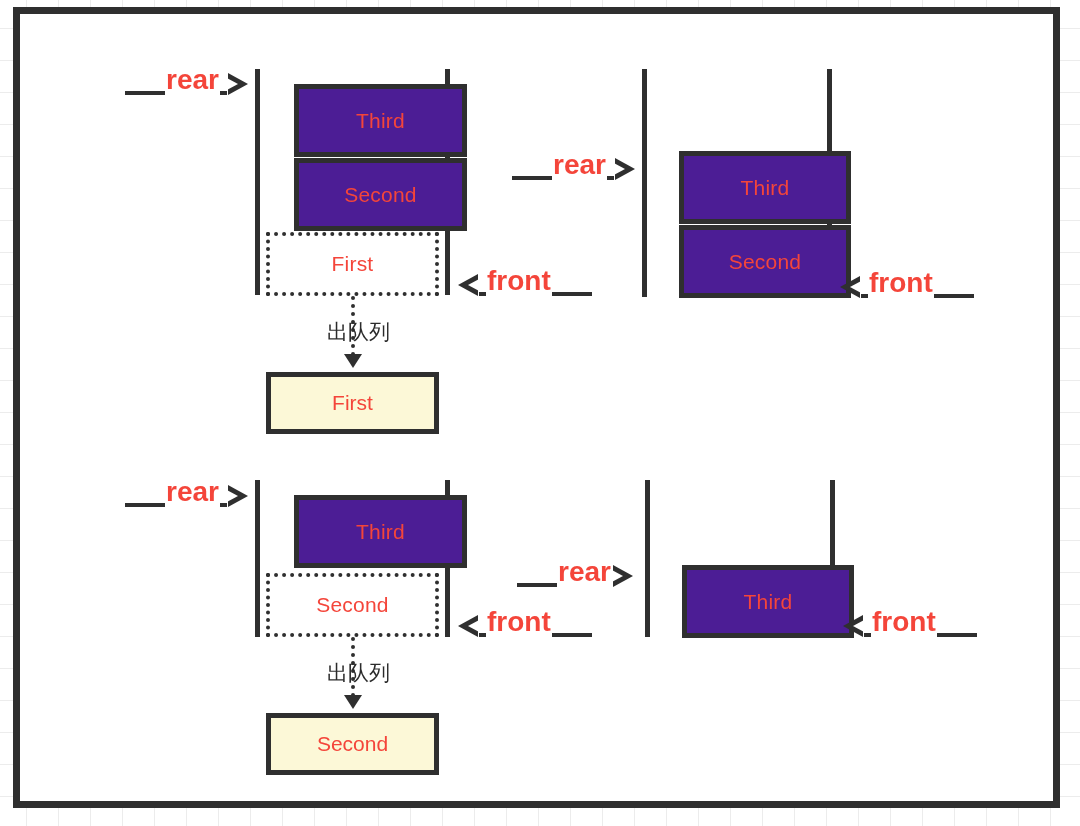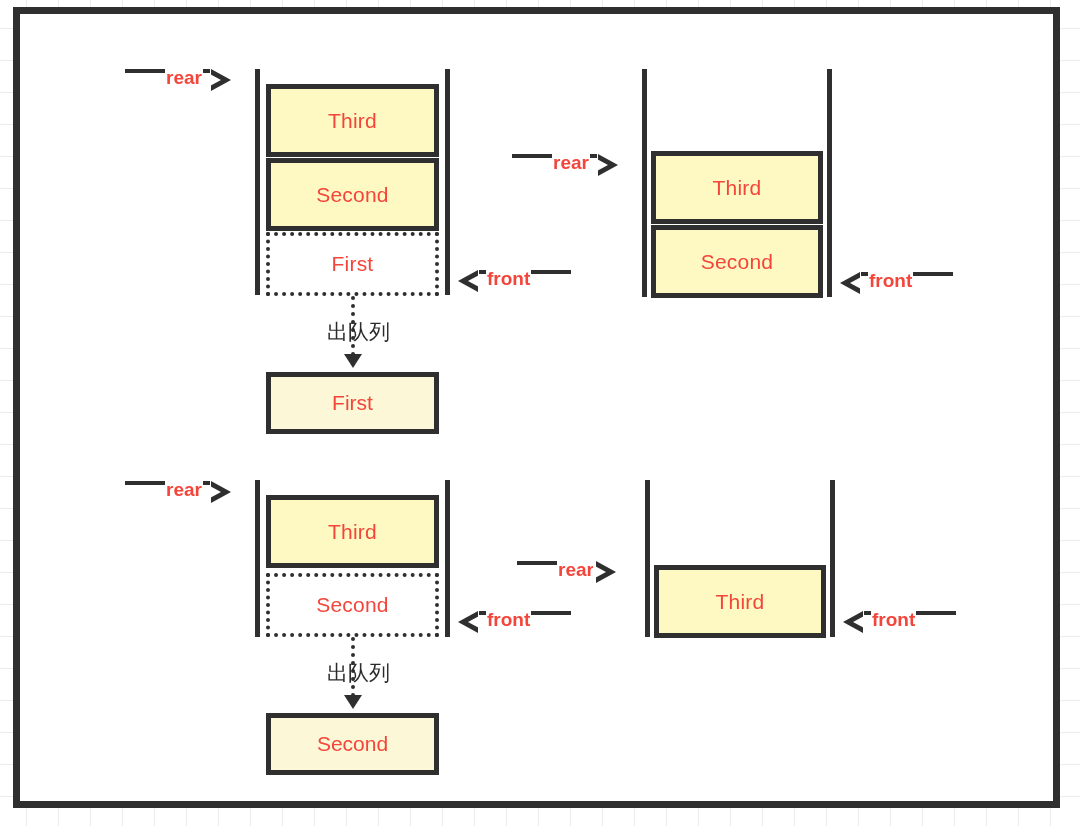--- a/index.html
+++ b/index.html
@@ -45,22 +45,23 @@
     position: absolute;
     box-sizing: border-box;
     display: flex;
     align-items: center;
     justify-content: center;
     color: #f4453a;
     font-size: 21px;
     letter-spacing: .2px;
   }
   .cell.solid {
-    background: #fef9c3;
+    background: #4c1d95;
     border: 5px solid #2f2f2f;
+    margin-left: 28px;
   }
   .cell.ghost {
     background: transparent;
     border: 4px dotted #2f2f2f;
   }
 
   
   .popbox {
     position: absolute;
     box-sizing: border-box;
@@ -70,24 +71,24 @@
     align-items: center;
     justify-content: center;
     color: #f4453a;
     font-size: 21px;
   }
 
   
   .ptr {
     position: absolute;
     display: flex;
-    align-items: flex-start;
+    align-items: flex-end;
     height: 26px;
     color: #f4453a;
-    font-size: 19px;
+    font-size: 28px;
     font-weight: bold;
     white-space: nowrap;
   }
   .ptr .tail {
     display: inline-block;
     width: 40px;
     height: 4px;
     background: #2f2f2f;
   }
   .ptr .lbl { padding: 0 1px; line-height: 1; position: relative; top: -1px; }

